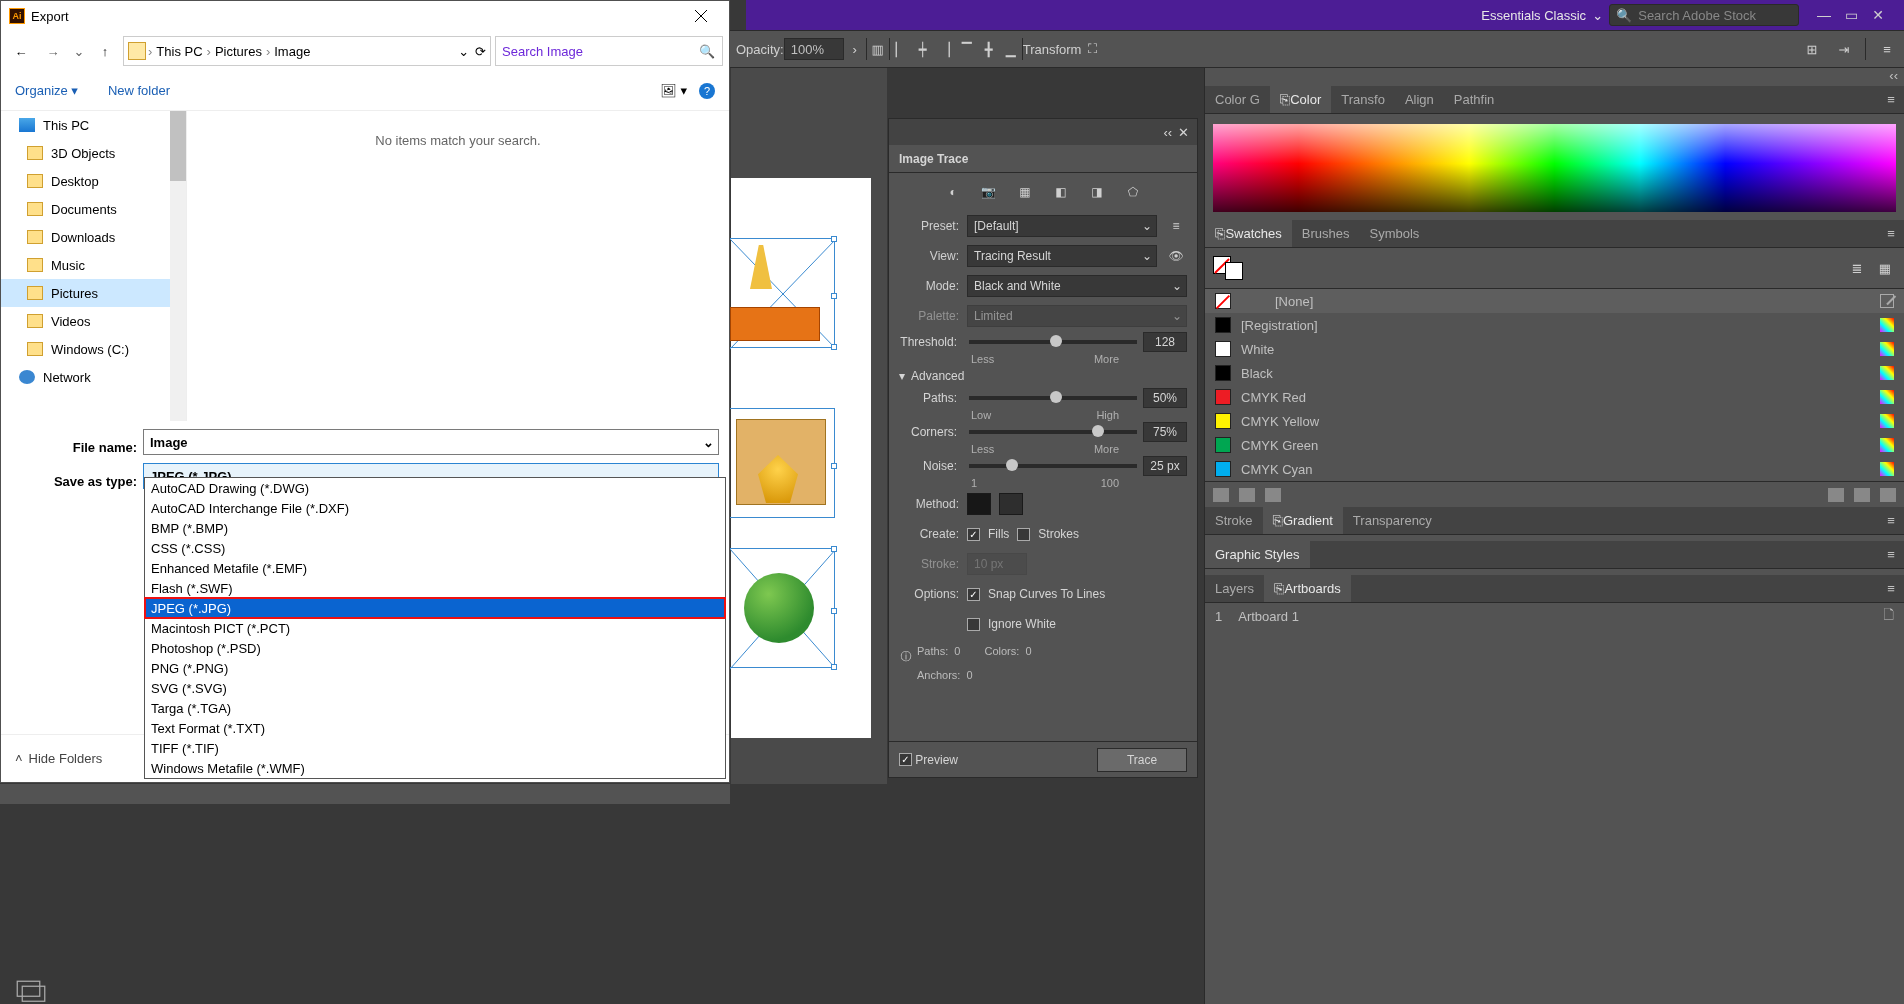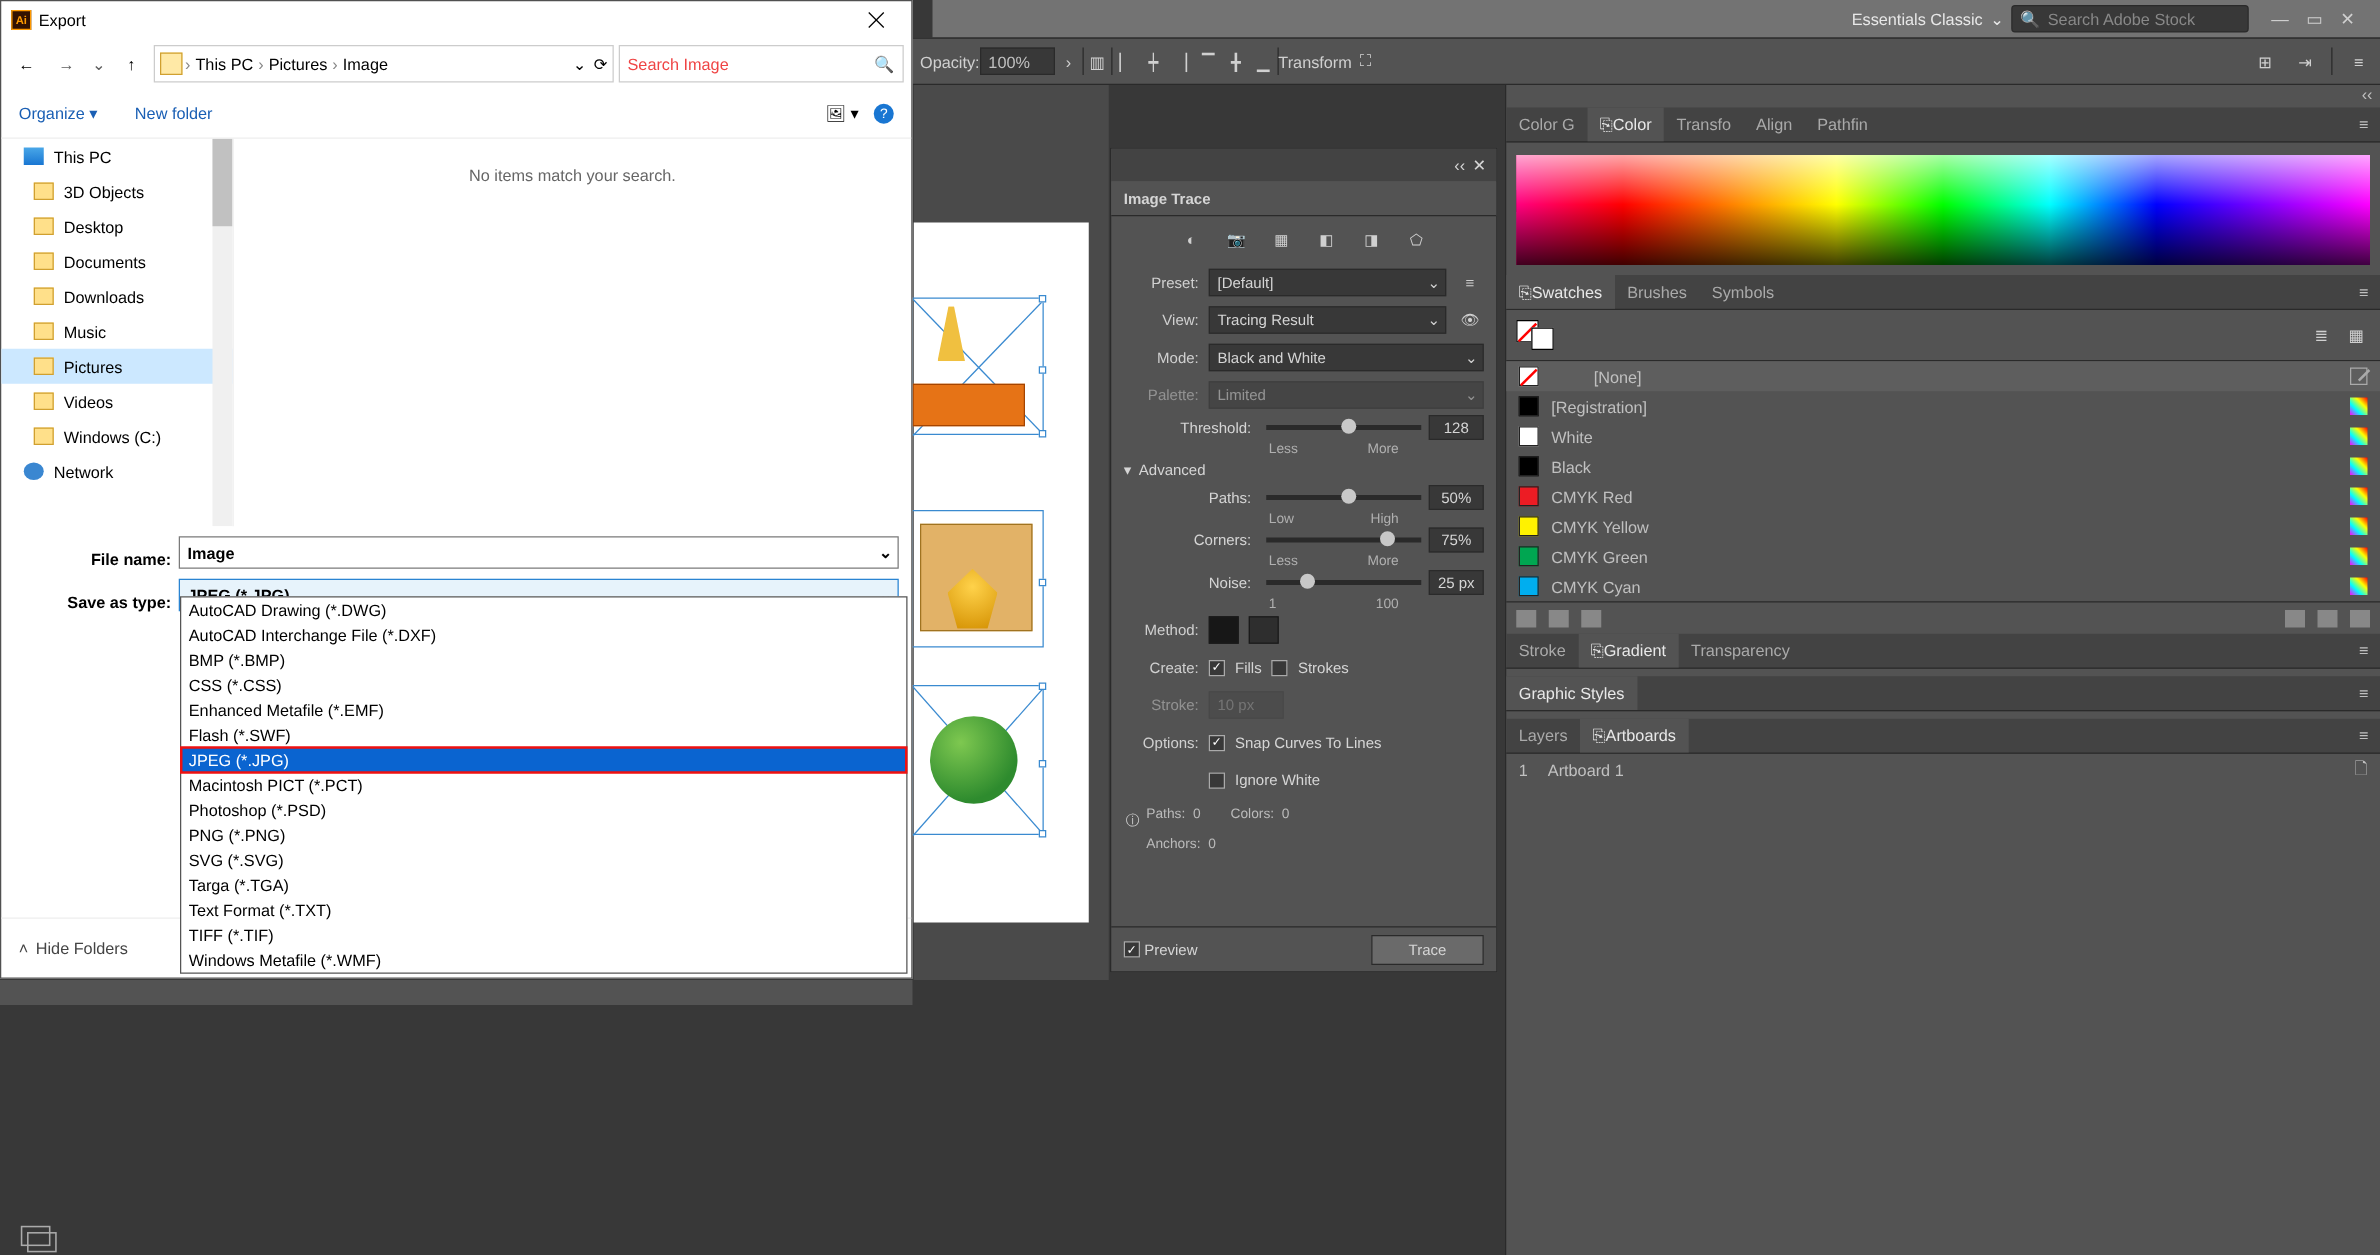--- a/index.html
+++ b/index.html
@@ -12,21 +12,21 @@
 .dlg-close { margin-left: auto; width: 40px; height: 28px; display: flex; align-items: center; justify-content: center; }
 .dlg-close svg { width: 14px; height: 14px; }
 
 .nav-row { display: flex; align-items: center; height: 40px; padding: 0 6px; gap: 4px; }
 .nav-btn { width: 28px; height: 28px; display: flex; align-items: center; justify-content: center; color: #606060; }
 .nav-btn.enabled { color: #000; }
 .crumb-box { flex: 1; display: flex; align-items: center; height: 30px; border: 1px solid #ccc; padding: 0 4px; }
 .crumb-box .fico { width: 18px; height: 18px; background: #ffe9a6; border: 1px solid #d0a030; margin-right: 2px; }
 .crumb { padding: 0 4px; }
 .crumb-sep { color: #888; }
-.search-box { width: 228px; height: 30px; border: 1px solid #ccc; display: flex; align-items: center; padding: 0 6px; color: #ef4444; }
+.search-box { width: 228px; height: 30px; border: 1px solid #ccc; display: flex; align-items: center; padding: 0 6px; color: #6d28d9; }
 .search-box .mag { margin-left: auto; }
 
 .cmd-row { display: flex; align-items: center; height: 40px; padding: 0 14px; gap: 30px; border-bottom: 1px solid #eee; }
 .cmd-link { color: #1a5fb4; }
 .cmd-right { margin-left: auto; display: flex; gap: 12px; align-items: center; }
 .help-ico { width: 16px; height: 16px; border-radius: 50%; background: #1976d2; color: #fff; font-size: 11px; display: flex; align-items: center; justify-content: center; }
 
 .body-row { display: flex; height: 310px; }
 .tree { width: 186px; border-right: 1px solid #eee; position: relative; overflow: hidden; }
 .tree-item { display: flex; align-items: center; height: 28px; padding-left: 26px; gap: 8px; }
@@ -47,21 +47,21 @@
 
 .bottom-row { position: absolute; bottom: 0; left: 0; right: 0; height: 48px; display: flex; align-items: center; padding: 0 14px; border-top: 1px solid #eee; }
 .hide-fold { display: flex; align-items: center; gap: 6px; color: #444; }
 
 
 .ddlist { position: absolute; left: 143px; top: 476px; width: 582px; background: #fff; border: 1px solid #555; z-index: 20; }
 .dd-item { height: 20px; display: flex; align-items: center; padding: 0 6px; }
 .dd-item.sel { background: #0a64d0; color: #fff; outline: 2px solid #e11; outline-offset: -1px; }
 
 
-.top-menu { position: absolute; left: 730px; right: 0; top: 0; height: 30px; background: #737373; display: flex; align-items: center; margin-left: 16px; }
+.top-menu { position: absolute; left: 730px; right: 0; top: 0; height: 30px; background: #4c1d95; display: flex; align-items: center; margin-left: 16px; }
 .top-menu .ws { margin-left: auto; margin-right: 10px; display: flex; align-items: center; gap: 6px; color: #e8e8e8; }
 .stock-search { width: 190px; height: 22px; background: #383838; border: 1px solid #2a2a2a; border-radius: 3px; display: flex; align-items: center; padding: 0 6px; color: #888; gap: 6px; }
 .win-btns { display: flex; gap: 14px; margin-left: 12px; margin-right: 10px; color: #cfcfcf; font-size: 14px; }
 
 .ctrl-bar { position: absolute; left: 730px; right: 0; top: 30px; height: 38px; background: #535353; border-top: 1px solid #2a2a2a; border-bottom: 1px solid #2a2a2a; display: flex; align-items: center; padding: 0 6px; }
 .ctrl-lbl { color: #d0d0d0; }
 .ctrl-box { height: 22px; background: #383838; border: 1px solid #2a2a2a; padding: 0 6px; display: flex; align-items: center; }
 .icon-btn { width: 22px; height: 22px; display: flex; align-items: center; justify-content: center; color: #d0d0d0; }
 .sep { width: 1px; height: 22px; background: #2a2a2a; }
 .ctrl-right { margin-left: auto; display: flex; gap: 10px; align-items: center; }
@@ -80,21 +80,21 @@
 .img-trace { position: absolute; left: 888px; top: 118px; width: 310px; height: 660px; background: #535353; border: 1px solid #2a2a2a; color: #d5d5d5; font-size: 12px; }
 .pnl-hdr { display: flex; align-items: center; height: 26px; padding: 0 8px; background: #434343; gap: 8px; }
 .pnl-hdr .sp { margin-left: auto; display: flex; gap: 6px; font-size: 13px; }
 .pnl-tab { height: 28px; display: flex; align-items: center; padding: 0 10px; background: #535353; border-bottom: 1px solid #2a2a2a; font-weight: 600; }
 .preset-icons { height: 38px; display: flex; align-items: center; justify-content: center; gap: 14px; }
 .row { display: flex; align-items: center; height: 30px; padding: 0 10px; gap: 8px; }
 .row-lbl { width: 60px; text-align: right; color: #d0d0d0; }
 .dd { flex: 1; height: 22px; background: #383838; border: 1px solid #2a2a2a; display: flex; align-items: center; padding: 0 6px; position: relative; }
 .dd.dis { opacity: .5; }
 .dd .car { position: absolute; right: 4px; }
-.slider-row { padding: 0 10px; margin-left: 44px; }
+.slider-row { padding: 0 10px; }
 .slider-head { display: flex; align-items: center; height: 22px; }
 .slider-head .t { width: 64px; text-align: right; padding-right: 6px; }
 .track { flex: 1; height: 4px; background: #2a2a2a; position: relative; margin: 0 6px; }
 .thumb { position: absolute; top: -5px; width: 12px; height: 12px; border-radius: 50%; background: #c8c8c8; }
 .valbox { width: 44px; height: 20px; background: #383838; border: 1px solid #2a2a2a; display: flex; align-items: center; justify-content: center; }
 .subrow { display: flex; justify-content: space-between; padding: 0 68px 0 72px; font-size: 11px; color: #b0b0b0; }
 .adv { display: flex; align-items: center; gap: 6px; padding: 4px 10px; }
 .method-btn { width: 24px; height: 22px; background: #2e2e2e; border: 1px solid #1a1a1a; }
 .method-btn.on { background: #171717; }
 .chk { width: 13px; height: 13px; border: 1px solid #aaa; display: inline-flex; align-items: center; justify-content: center; background: #383838; font-size: 10px; }

